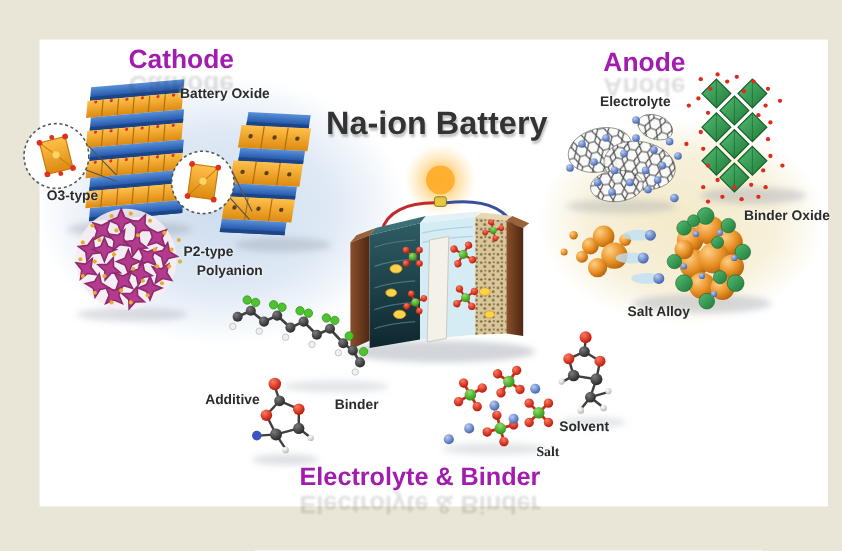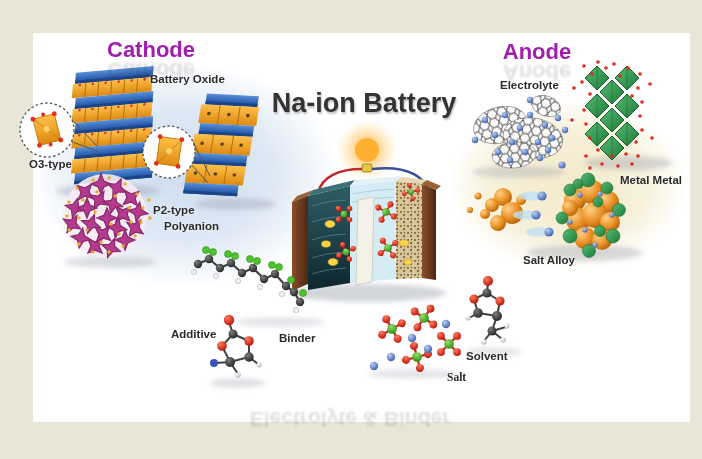--- a/index.html
+++ b/index.html
@@ -581,27 +581,28 @@
 
   <div class="reflection" style="left:151px;top:57px;">Cathode</div>
   <div class="heading" style="left:151px;top:37px;">Cathode</div>
 
   <div class="reflection" style="left:537px;top:59px;">Anode</div>
   <div class="heading" style="left:537px;top:39px;">Anode</div>
 
   <div class="heading main" style="left:364px;top:88px;">Na-ion Battery</div>
 
   <div class="reflection sub-heading" style="left:350px;top:407px;">Electrolyte &amp; Binder</div>
+  <div class="heading sub-heading" style="left:350px;top:386px;">Electrolyte &amp; Binder</div>
 
   <div class="lbl" style="left:150px;top:73px;">Battery Oxide</div>
-  <div class="lbl" style="left:29px;top:158px;text-align:center;">O3-type</div>
+  <div class="lbl" style="left:39px;top:158px;text-align:center;">O3-type</div>
   <div class="lbl" style="left:153px;top:184px;margin-top:20px;">P2-type</div>
   <div class="lbl" style="left:164px;top:220px;text-align:center;">Polyanion</div>
 
   <div class="lbl" style="left:500px;top:79px;">Electrolyte</div>
-  <div class="lbl" style="left:620px;top:174px;">Metal Metal</div>
+  <div class="lbl" style="left:620px;top:174px;">Binder Oxide</div>
   <div class="lbl" style="left:523px;top:254px;">Salt Alloy</div>
 
   <div class="lbl" style="left:171px;top:328px;">Additive</div>
   <div class="lbl" style="left:279px;top:332px;">Binder</div>
   <div class="lbl" style="left:447px;top:371px;font-family:Liberation Serif, serif;">Salt</div>
   <div class="lbl" style="left:466px;top:350px;">Solvent</div>
 </div>
 
 </body></html>

